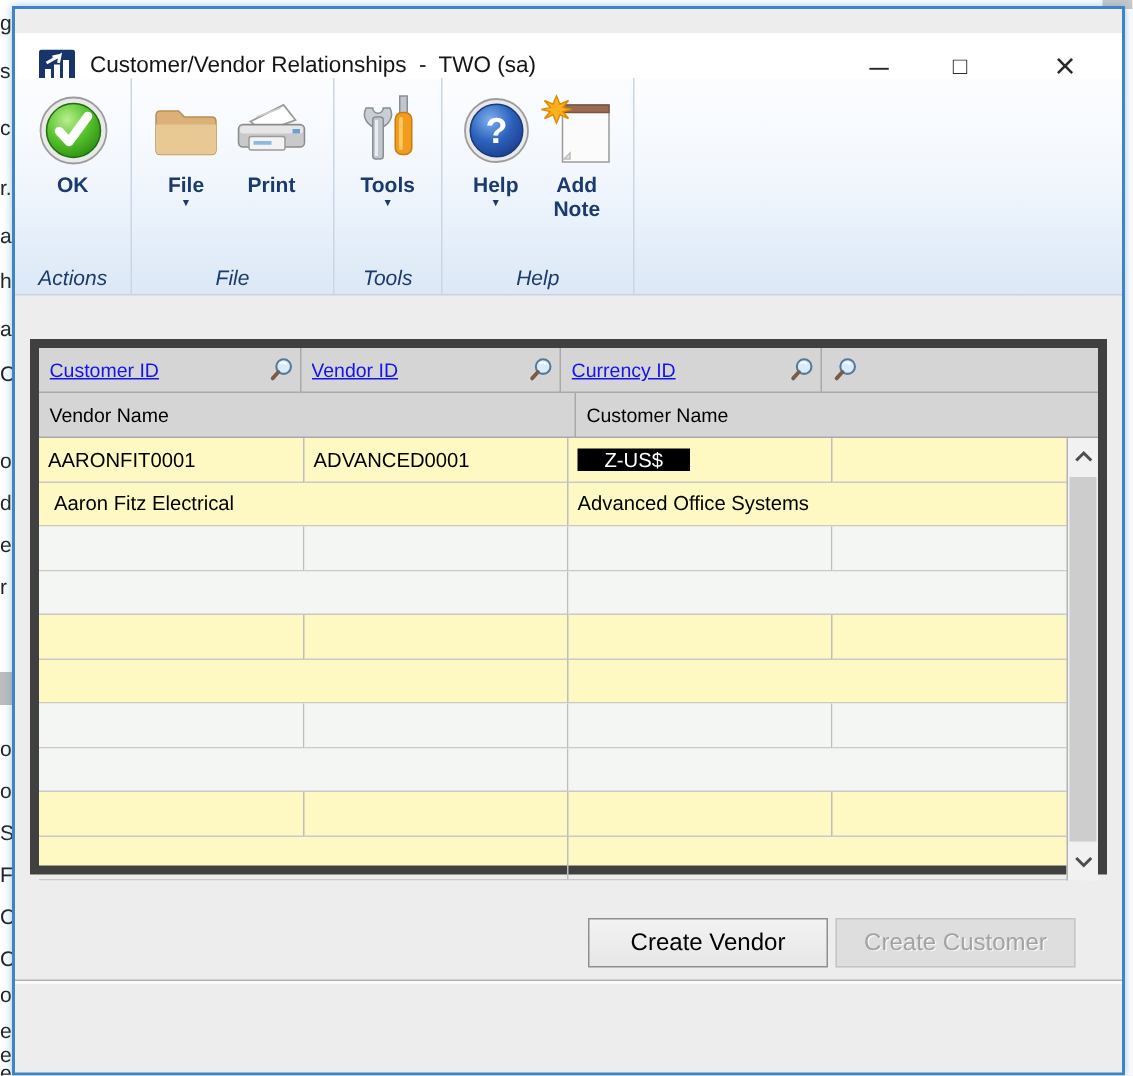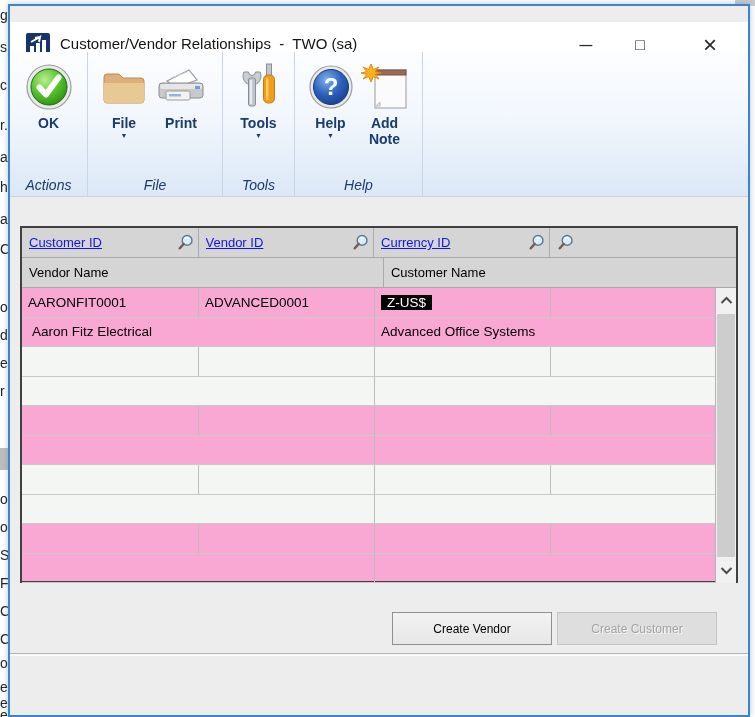--- a/index.html
+++ b/index.html
@@ -39,47 +39,47 @@
   .rgroup .glabel{position:absolute;bottom:3px;left:0;width:100%;text-align:center;
     font-size:14px;color:#1b3a6e;font-style:italic;}
   .rbtns{display:flex;justify-content:center;align-items:flex-start;padding-top:7px;gap:6px;}
   .rbtn{display:flex;flex-direction:column;align-items:center;min-width:46px;cursor:default;}
   .rbtn .ricon{height:56px;display:flex;align-items:center;justify-content:center;}
   .rbtn .rlbl{font-size:14px;color:#1b3a6e;line-height:16px;text-align:center;white-space:pre-line;font-weight:bold;}
   .rbtn .rarr{height:11px;font-size:7px;color:#1b3a6e;line-height:10px;}
 
   
   .grid{position:absolute;left:10px;top:220px;width:718px;height:357px;
-    background:#f9a8d4;border:2px solid #404040;box-sizing:border-box;}
+    background:#fef9c3;border:6px solid #404040;box-sizing:border-box;}
   .hrow{display:flex;height:30px;background:#d5d5d5;}
   .hcell{box-sizing:border-box;border-right:1px solid #a9a9a9;border-bottom:1px solid #a9a9a9;
     display:flex;align-items:center;padding:0 4px 0 7px;font-size:13px;color:#000;}
   .hcell:last-child{border-right:none;}
   .hlink{color:#1414e8;text-decoration:underline;cursor:pointer;flex:1;white-space:nowrap;
     overflow:hidden;}
   .lookup{width:17px;height:17px;flex:0 0 17px;cursor:pointer;}
   .grid-body{position:absolute;left:0;top:60px;width:716px;height:295px;overflow:hidden;}
   .grid-row{display:flex;height:29.5px;box-sizing:border-box;}
   .gcell{box-sizing:border-box;border-right:1px solid #bdbdbd;border-bottom:1px solid #c9c9c9;
     display:flex;align-items:center;padding:0 6px;font-size:13.5px;color:#000;
     white-space:nowrap;overflow:hidden;}
   .pair-shaded .gcell{background:#f3f6f2;}
-  .sel-text{background:#000;color:#fff;padding:0 6px;}
+  .sel-text{background:#000;color:#fff;padding:0 18px;}
 
   
   .vscroll{position:absolute;right:0;top:60px;width:21px;height:295px;background:#f1f1f1;
     border-left:1px solid #b3b3b3;box-sizing:border-box;}
   .sb-btn{position:absolute;left:0;width:20px;height:25px;display:flex;align-items:center;
     justify-content:center;background:#f1f1f1;cursor:pointer;}
   .sb-up{top:0;}
   .sb-down{bottom:0;}
   .sb-thumb{position:absolute;left:1px;top:26px;width:18px;height:243px;background:#cdcdcd;cursor:pointer;}
 
   
-  .btn{position:absolute;height:33px;width:160px;box-sizing:border-box;font-size:12px;
+  .btn{position:absolute;height:33px;width:160px;box-sizing:border-box;font-size:16px;
     display:flex;align-items:center;justify-content:center;cursor:pointer;}
   .btn-enabled{left:382px;top:606px;background:linear-gradient(#f2f2f2,#e7e7e7);
     border:1px solid #8f8f8f;color:#000;}
   .btn-disabled{left:547px;top:606px;background:#dedede;border:1px solid #c4c4c4;
     color:#a3a3a3;text-shadow:1px 1px 0 #f6f6f6;cursor:default;}
 
   .divider{position:absolute;left:0;top:647px;width:738px;height:1px;background:#b1b1b1;}
   .divider2{position:absolute;left:0;top:648px;width:738px;height:2px;background:#fafafa;}
 </style>
 </head>

